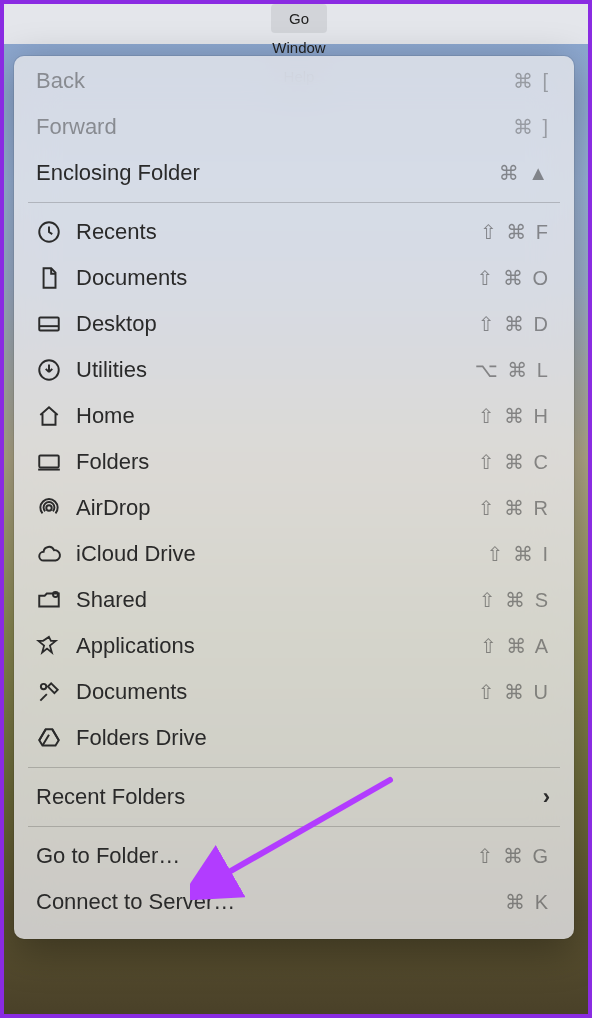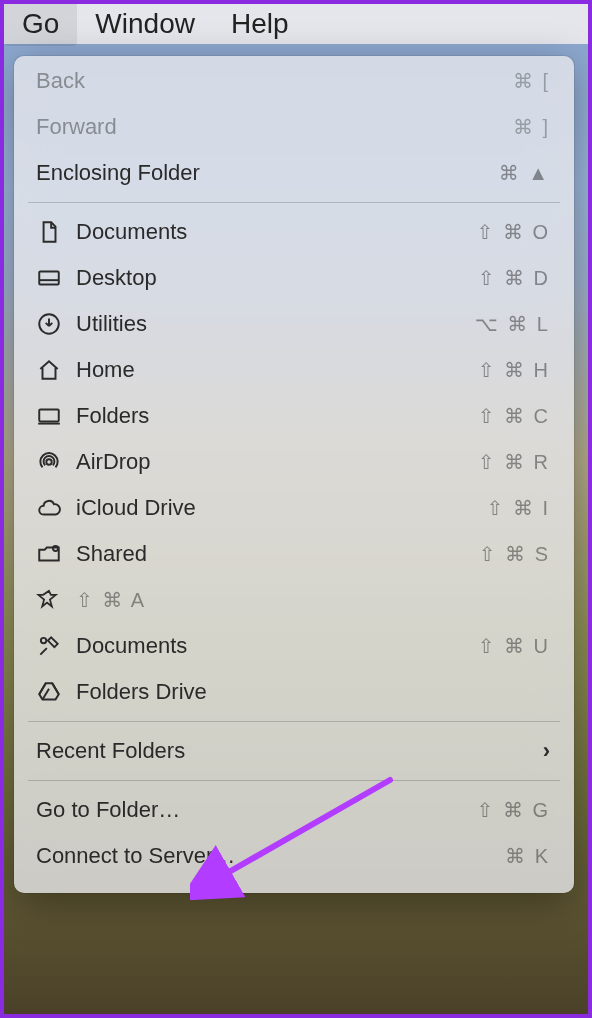--- a/index.html
+++ b/index.html
@@ -24,23 +24,25 @@
         #8e8d5a 62%, #6f6d3f 78%,
         #5a5234 90%, #48402a 100%);
     filter: saturate(1.1);
   }
   .menubar {
     position: absolute; top: 4px; left: 4px; right: 4px;
     height: 40px;
     background: rgba(235,235,238,0.92);
     backdrop-filter: blur(6px);
     display: flex; align-items: center;
+    padding-left: 6px;
     z-index: 10;
-    font-size: 28px;
+    font-size: 15px;
     color: #222;
+    flex-direction: column;
   }
   .menubar .mitem {
     padding: 6px 18px;
     border-radius: 4px;
     cursor: default;
   }
   .menubar .mitem.active {
     background: rgba(0,0,0,0.08);
   }
   .dropdown {
@@ -119,20 +121,30 @@
     <span class="icon"></span>
     <span class="label">Enclosing Folder</span>
     <span class="shortcut">⌘ ▲</span>
   </div>
 
   <div class="sep"></div>
 
   <div class="row">
     <span class="icon">
         <svg viewBox="0 0 24 24" fill="none" stroke-width="1.8">
+          <circle cx="12" cy="12" r="9"></circle>
+          <path d="M12 7v5l3 2"></path>
+        </svg>
+      </span>
+    <span class="label">Recents</span>
+    <span class="shortcut">⇧ ⌘ F</span>
+  </div>
+  <div class="row">
+    <span class="icon">
+        <svg viewBox="0 0 24 24" fill="none" stroke-width="1.8">
           <path d="M7 3h7l4 4v14H7z"></path>
           <path d="M14 3v5h4"></path>
         </svg>
       </span>
     <span class="label">Documents</span>
     <span class="shortcut">⇧ ⌘ O</span>
   </div>
   <div class="row">
     <span class="icon">
         <svg viewBox="0 0 24 24" fill="none" stroke-width="1.8">
@@ -202,20 +214,21 @@
       </span>
     <span class="label">Shared</span>
     <span class="shortcut">⇧ ⌘ S</span>
   </div>
   <div class="row">
     <span class="icon">
         <svg viewBox="0 0 24 24" fill="none" stroke-width="1.8">
           <path d="M12 3l2 4h5l-6 5 2 7-5-4-5 4 2-7-6-5h5z" transform="scale(0.9) translate(1.3 1)"></path>
         </svg>
       </span>
+    <span class="label">Applications</span>
     <span class="shortcut">⇧ ⌘ A</span>
   </div>
   <div class="row">
     <span class="icon">
         <svg viewBox="0 0 24 24" fill="none" stroke-width="1.8">
           <path d="M4 20l6-6m-3 3l-3 3"></path>
           <path d="M14 4l6 6-3 3-6-6z"></path>
           <circle cx="7" cy="7" r="2.5"></circle>
         </svg>
       </span>

